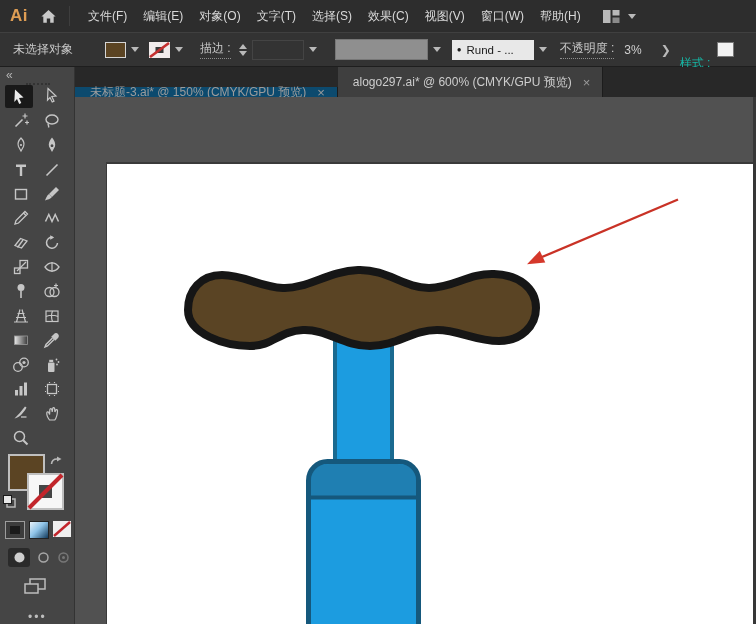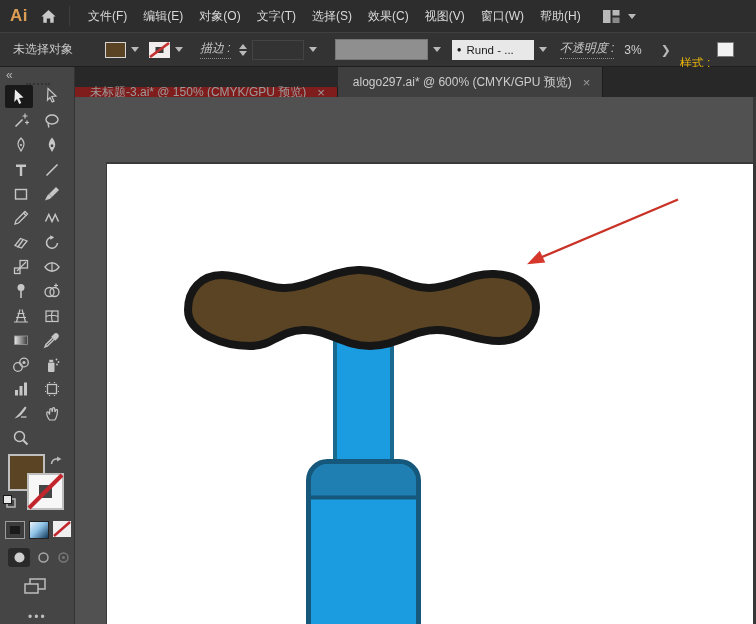--- a/index.html
+++ b/index.html
@@ -12,34 +12,34 @@
   .ai-logo { color:#DE9D54; font-weight:bold; font-size:17px; margin:0 12px 0 10px; letter-spacing:0.5px; }
   .home { margin-right:12px; display:flex; }
   .vsep { width:1px; height:20px; background:#3E3E3E; margin-right:10px; }
   .menu-item { padding:8px 8px; line-height:32px; }
   .ws-group { display:flex; align-items:center; margin-left:14px; gap:8px; }
 
   
   .controlbar { height:35px; background:#333333; border-top:1px solid #404040; border-bottom:1px solid #1E1E1E; display:flex; align-items:center; font-size:12px; color:#C9C9C9; padding-left:13px; flex:0 0 auto; }
   .controlbar > * { white-space:nowrap; flex:0 0 auto; }
   .cb-label { margin-right:10px; }
-  .dotted { border-bottom:1px dotted #8F8F8F; padding-bottom:1px;font-style:italic; }
+  .dotted { border-bottom:1px dotted #8F8F8F; padding-bottom:1px; }
   .swatch { width:21px; height:16px; display:inline-block; }
   .fill-swatch { background:#5B4423; border:1px solid #D5D5D5; margin-left:22px; }
   .chev { width:0; height:0; border-left:4px solid transparent; border-right:4px solid transparent; border-top:5px solid #B9B9B9; display:inline-block; margin:0 5px 0 5px; }
   .stepper { display:inline-flex; flex-direction:column; gap:2px; margin:0 5px 0 8px; }
   .stepper .up { width:0;height:0;border-left:4px solid transparent;border-right:4px solid transparent;border-bottom:5px solid #B9B9B9; }
   .stepper .dn { width:0;height:0;border-left:4px solid transparent;border-right:4px solid transparent;border-top:5px solid #B9B9B9; }
   .combo-dark { width:52px; height:20px; background:#333333; border:1px solid #444; display:inline-block; }
   .brush-box { width:93px; height:21px; background:#8F8F8F; border:1px solid #777; margin-left:13px; display:inline-block; }
   .profile-box { width:82px; height:20px; background:#E8E8E8; color:#1A1A1A; display:inline-flex; align-items:center; padding:0 5px; margin-left:6px; font-size:11.5px; gap:5px; }
   .profile-box .dot { font-size:8px; }
   .opacity-value { margin:0 0 0 10px; color:#CFCFCF; }
   .arrow-btn { color:#B9B9B9; margin:0 9px 0 19px; font-size:12px; }
-  .style-label { color:#eab308;margin-top:27px; }
+  .style-label { color:#14b8a6;margin-top:27px; }
   .style-swatch { width:17px; height:15px; background:#F2F2F2; border:1px solid #777; margin-left:7px; }
 
   
   .main { flex:1; display:flex; min-height:0; }
 
   
   .toolbar { width:75px; background:#454545; border-right:1px solid #333; flex:0 0 auto; display:flex; flex-direction:column; }
   .tb-head { height:31px; position:relative; }
   .tb-collapse { position:absolute; left:6px; top:1px; color:#B5B5B5; font-size:12px; }
   .tb-grip { position:absolute; left:26px; top:16px; width:24px; border-top:2px dotted #333333; }
@@ -61,21 +61,21 @@
   .sbtn.grad { background:linear-gradient(135deg,#E8F2FA 0%, #8FC4E8 45%, #123A5C 100%); border:1px solid #222; }
   .modes { display:flex; gap:7px; margin:9px 0 0 8px; align-items:center; flex:0 0 auto; }
   .mode1 { width:22px; height:19px; background:#2A2A2A; border-radius:3px; display:flex; align-items:center; justify-content:center; }
   .screenmode { margin:11px 0 0 24px; flex:0 0 auto; }
   .tb-dots { margin:11px 0 0 28px; color:#BDBDBD; font-size:12px; letter-spacing:2px; flex:0 0 auto; }
 
   
   .rightside { flex:1; display:flex; flex-direction:column; min-width:0; }
   .tabbar { height:30px; background:#282828; display:flex; flex:0 0 auto; }
   .tab { display:flex; align-items:center; font-size:12px; padding:0 12px 0 15px; gap:11px; border-right:1px solid #1C1C1C; white-space:nowrap; }
-  .tab.inactive { background:#7f1d1d; color:#9B9B9B;margin-top:20px; }
+  .tab.inactive { background:#0c4a6e; color:#9B9B9B;margin-top:20px; }
   .tab.active { background:#3F3F3F; color:#CDCDCD;justify-content:flex-end; }
   .tab .x { font-size:13px; color:#9B9B9B; }
 
   .canvas { flex:1; position:relative; background:#515151; border-right:3px solid #373737; min-height:0; }
   .artboard { position:absolute; left:31px; top:65px; right:0; bottom:0; background:#FFFFFF; border-left:1px solid #3A3A3A; border-top:2px solid #3A3A3A; }
   .artboard svg { position:absolute; left:0; top:0; }
 </style>
 </head>
 <body>
 

